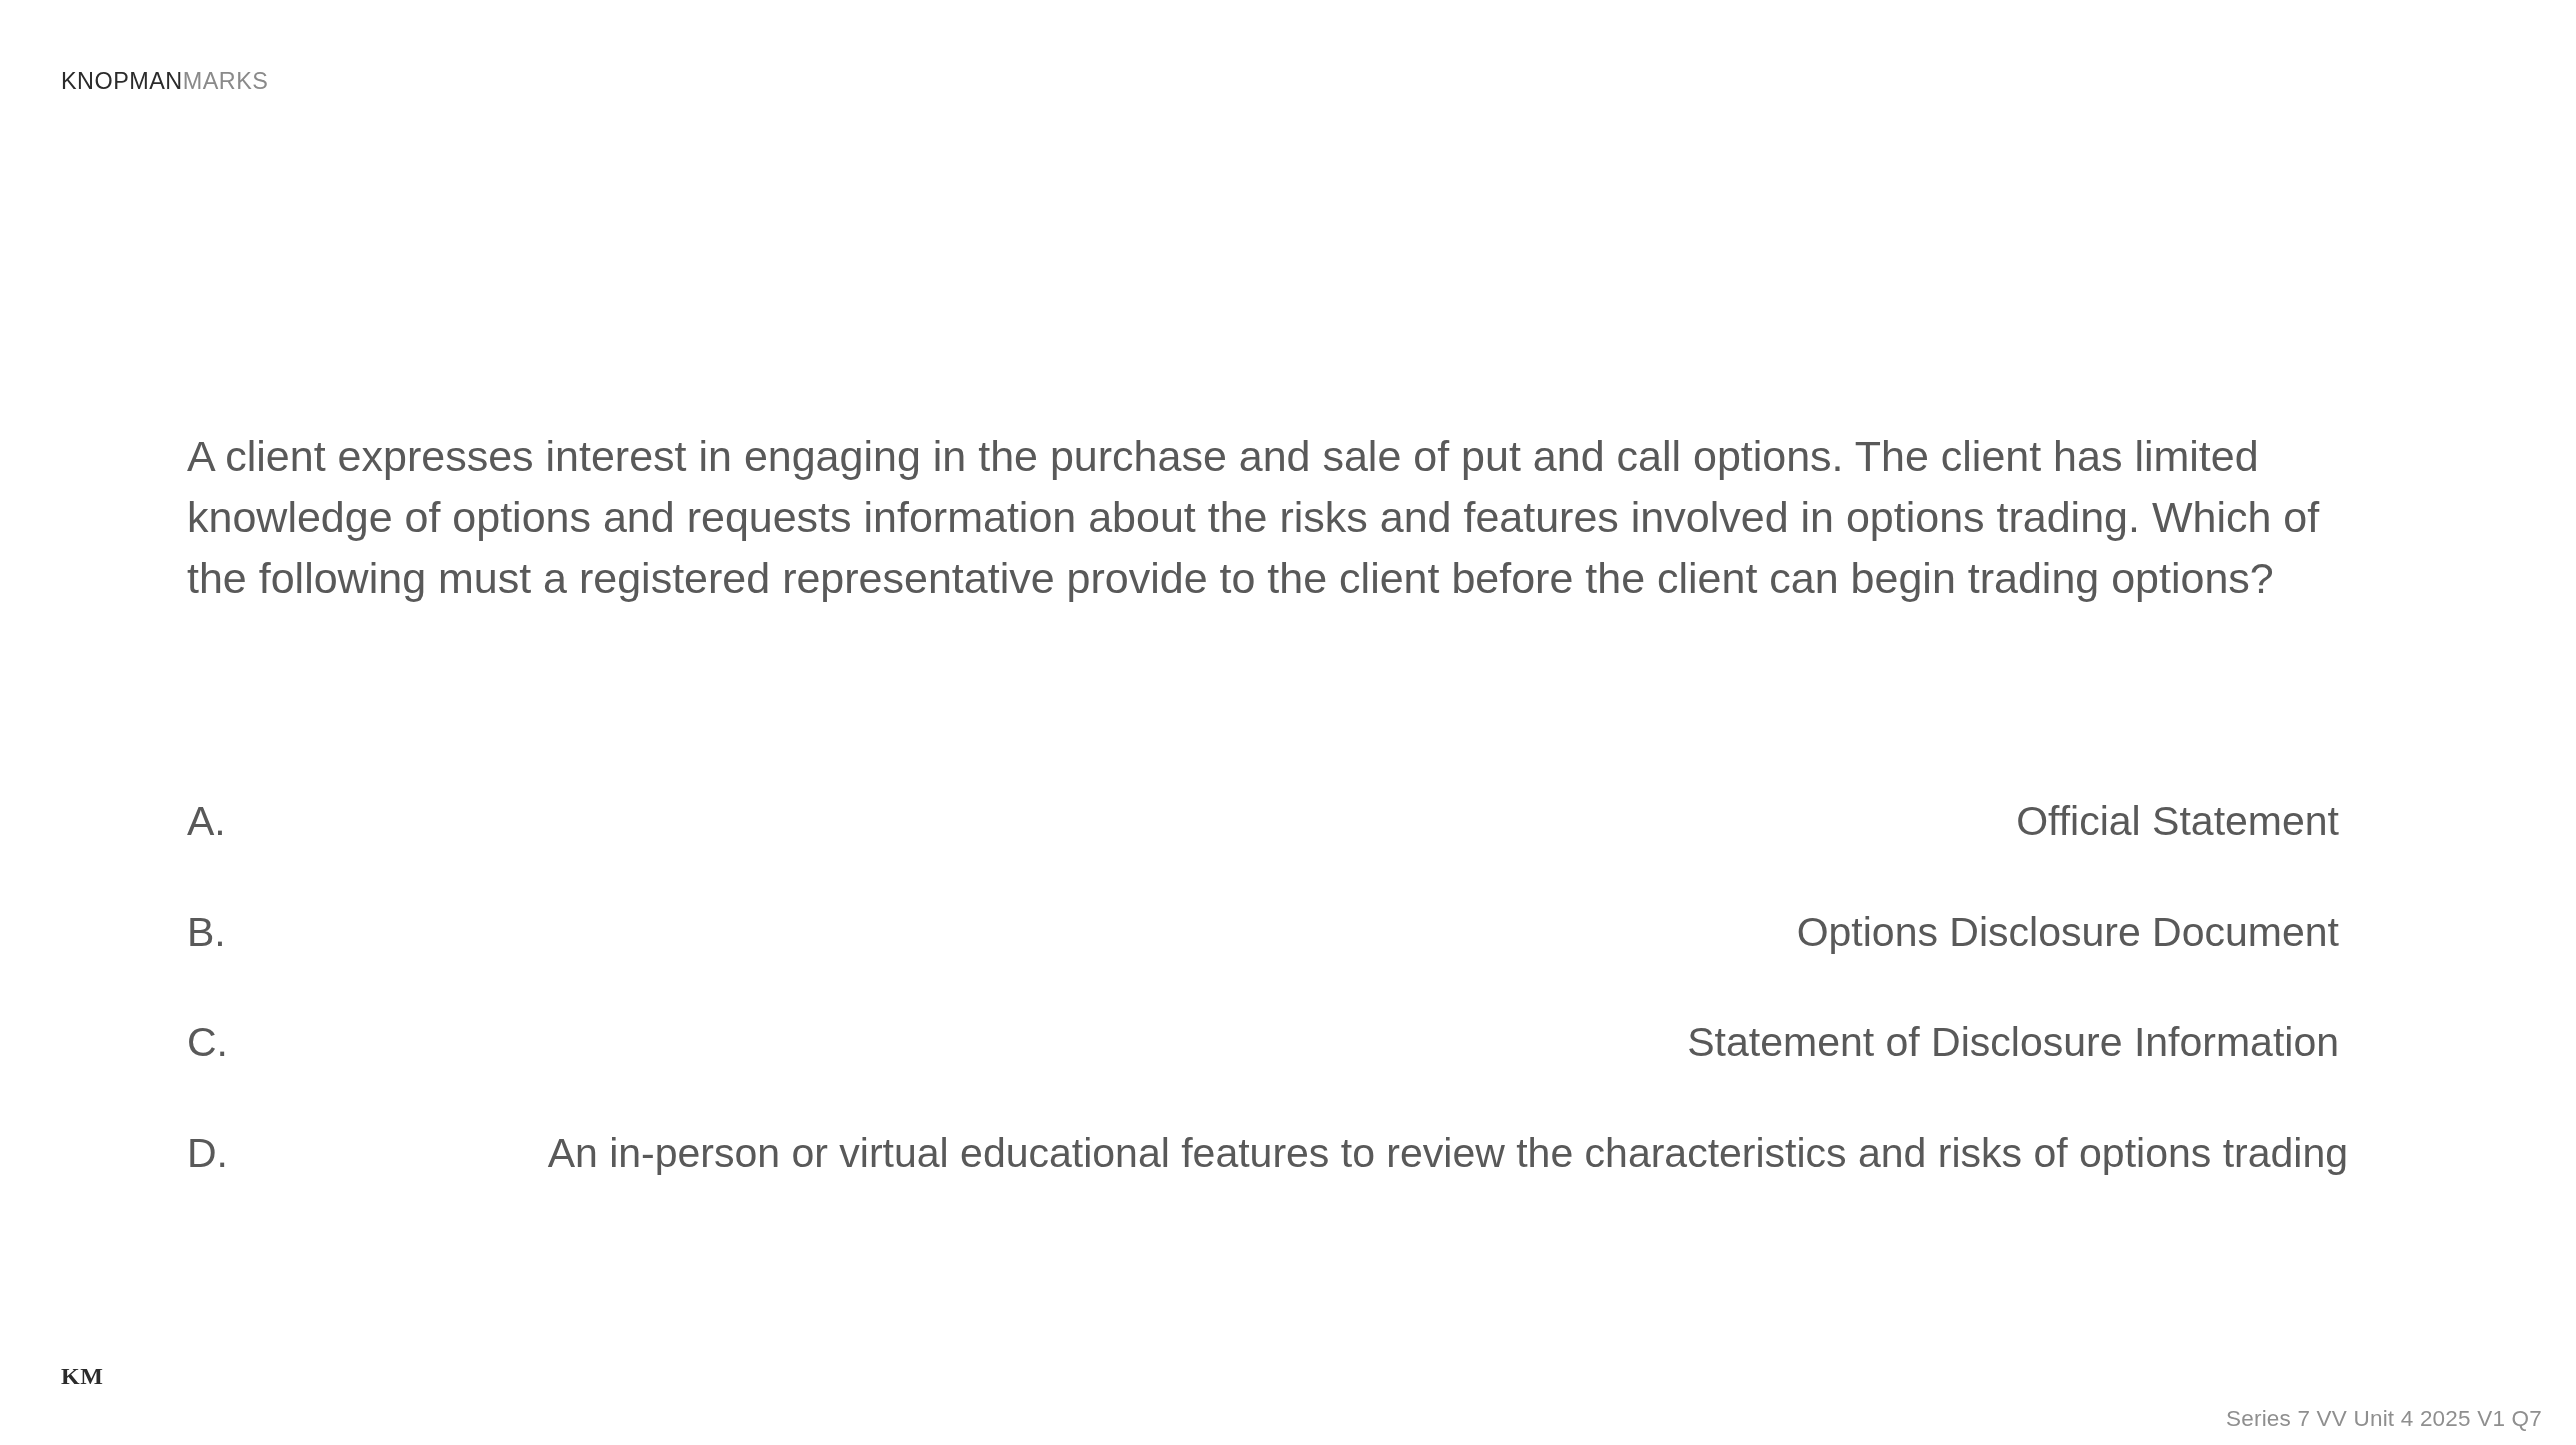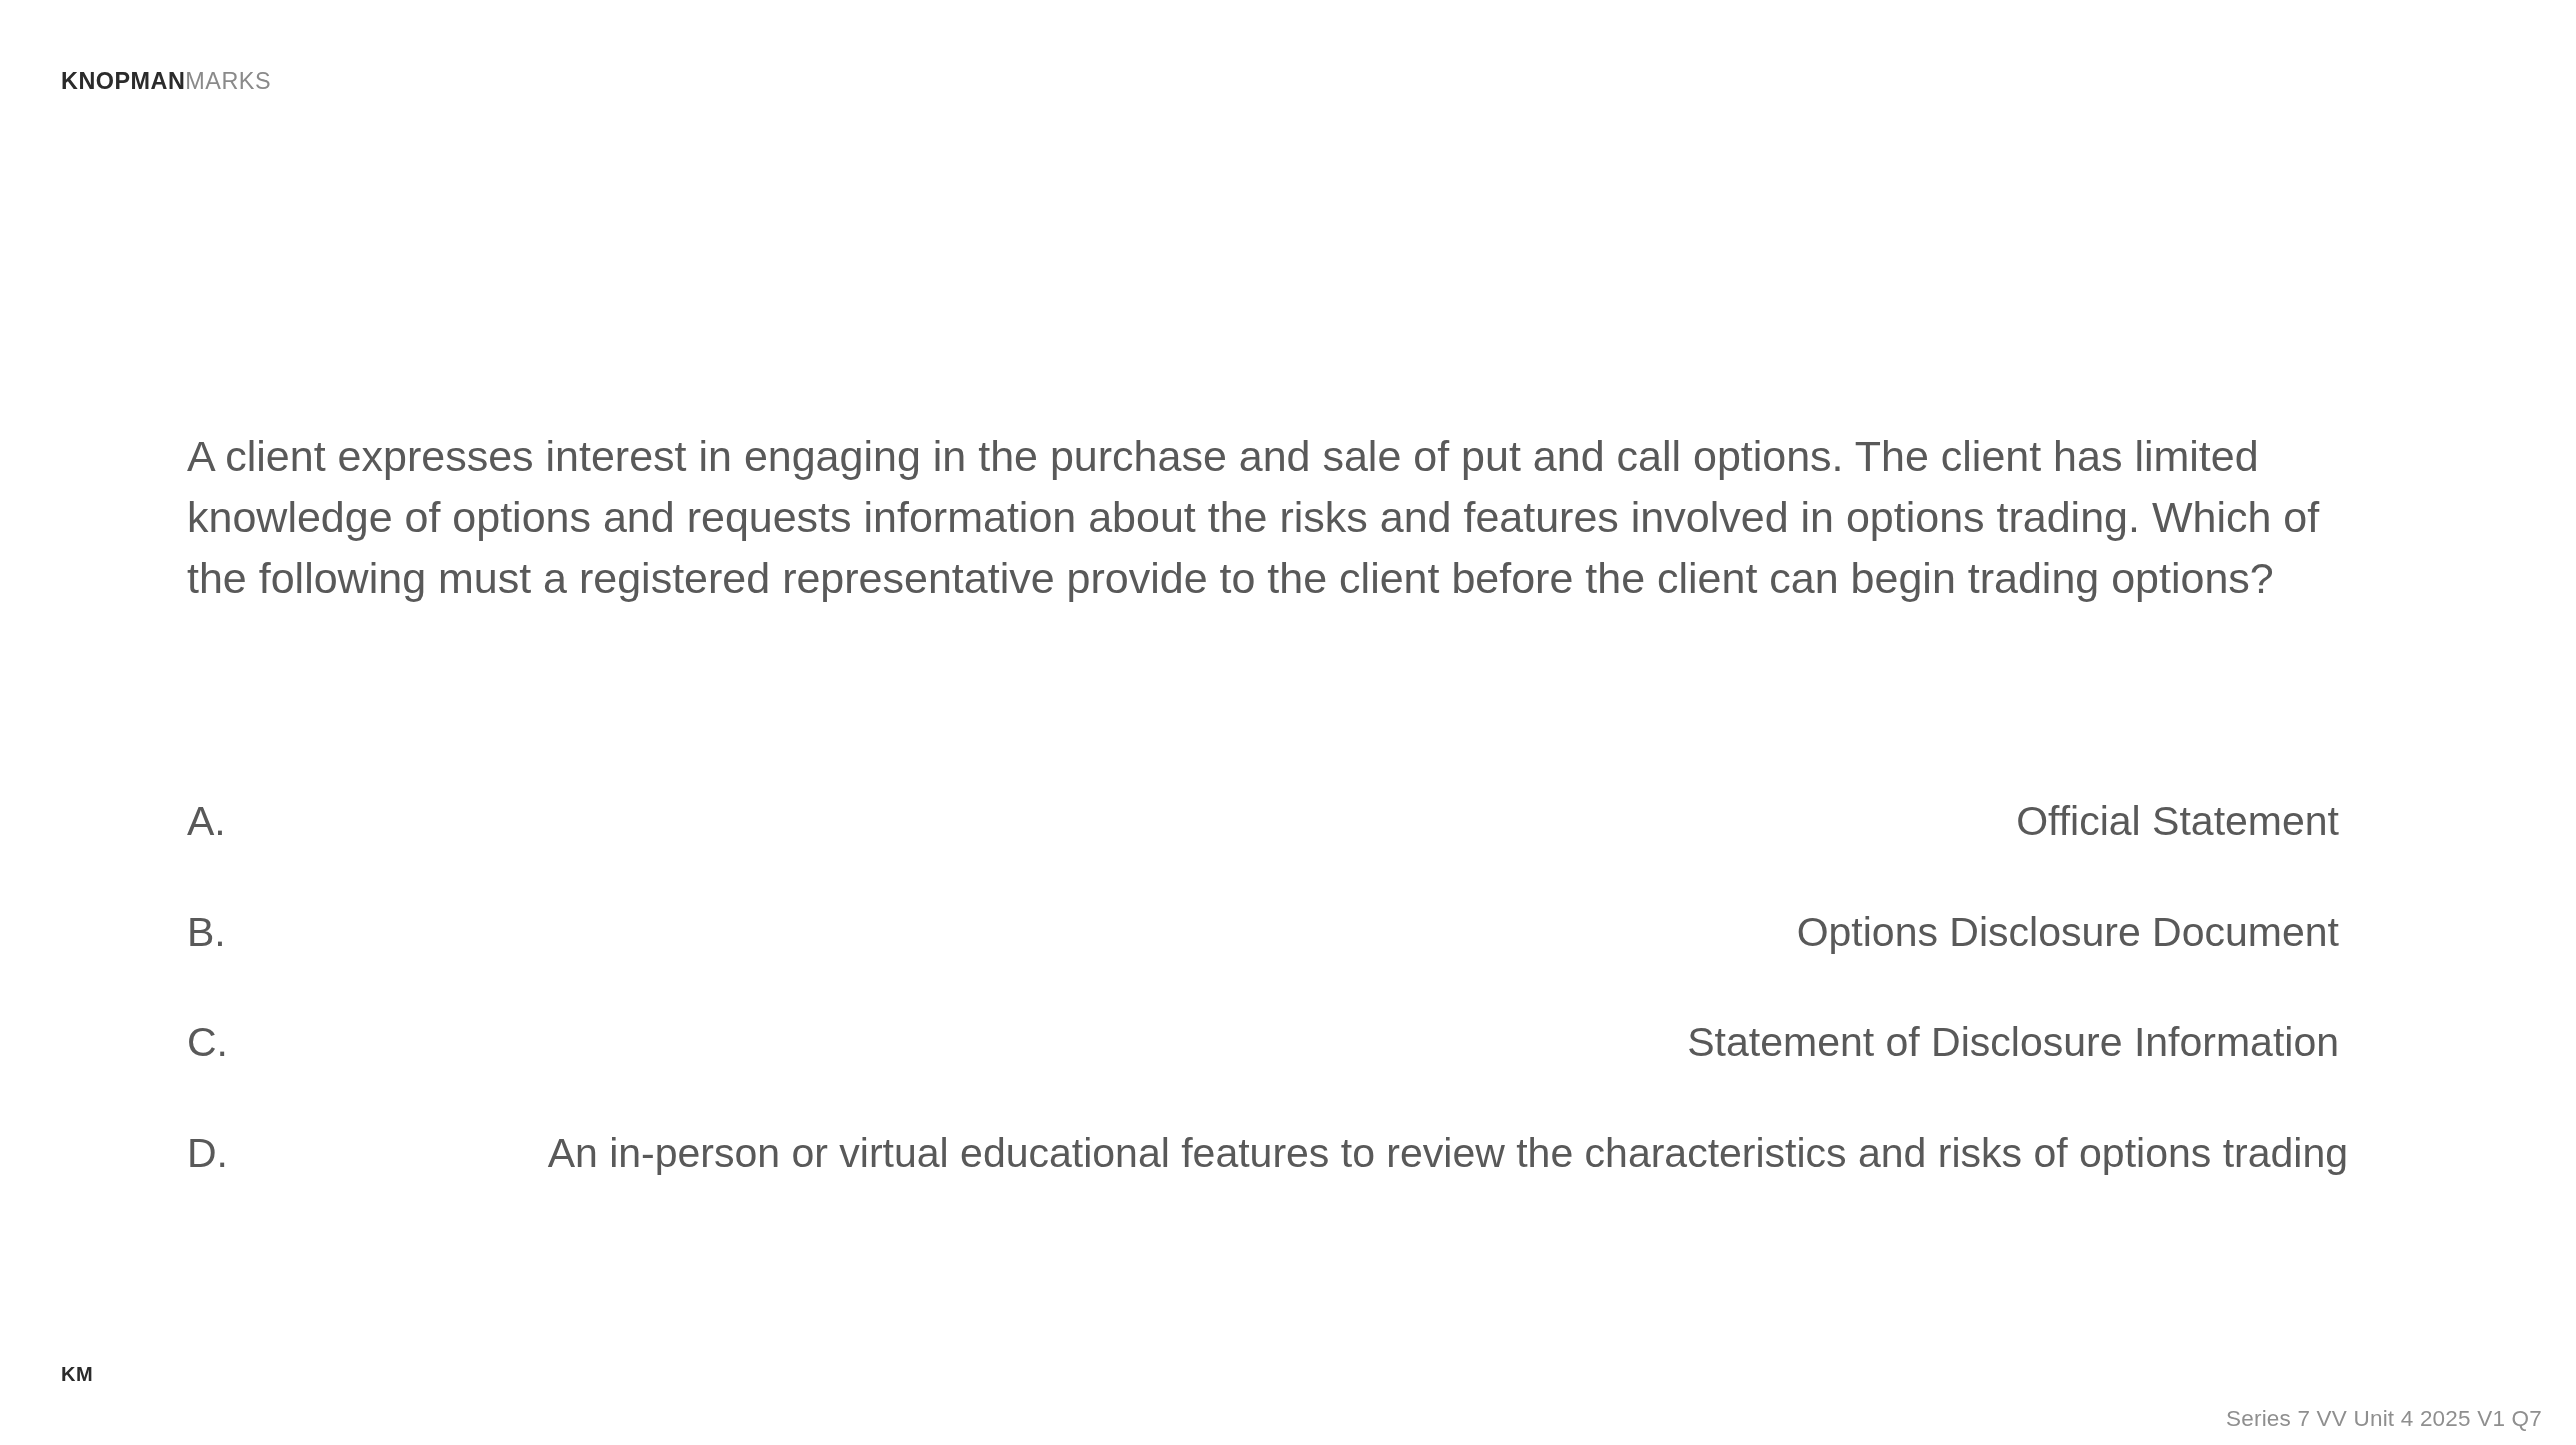--- a/index.html
+++ b/index.html
@@ -25,21 +25,21 @@
   .brand {
     position: absolute;
     left: 61px;
     top: 70px;
     font-size: 23.4px;
     letter-spacing: 0.5px;
     line-height: 1;
     white-space: nowrap;
   }
   .brand .brand-bold {
-    font-weight: 700;
+    font-weight: 400;
     color: #2b2b2b;
   }
   .brand .brand-light {
     font-weight: 400;
     color: #8a8a8a;
     text-align: center;
   }
   
   .title {
     position: absolute;
@@ -95,25 +95,26 @@
     text-align: right;
   }
   .choice.wide .choice-text {
     max-width: 2064px;
   }
   
   .km-mark {
     position: absolute;
     left: 61px;
     top: 1364px;
-    font-size: 20px;
+    font-size: 24px;
     font-weight: 700;
     color: #2b2b2b;
     letter-spacing: 0.5px;
     line-height: 1;
+    font-family: Liberation Serif, serif;
   }
   
   .footer-ref {
     position: absolute;
     right: 34px;
     bottom: 16px;
     font-size: 22.5px;
     color: #8f8f8f;
     letter-spacing: 0.2px;
     line-height: 1;

